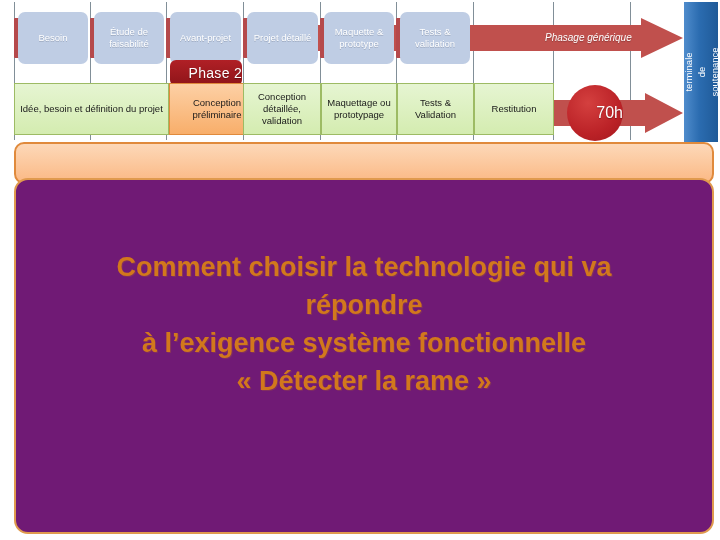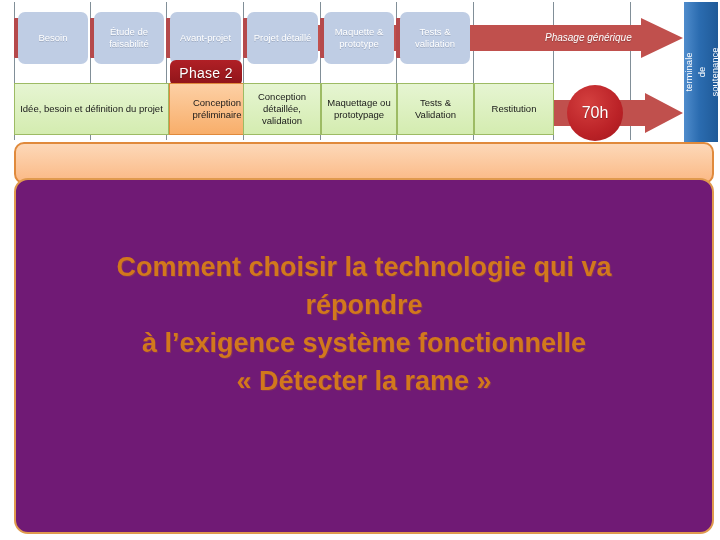--- a/index.html
+++ b/index.html
@@ -54,21 +54,21 @@
 
   
   .phase-tag {
     position: absolute;
     background: #a01c22;
     background: linear-gradient(to bottom, #b02026 0%, #8e1419 100%);
     color: #ffffff;
     border-radius: 6px;
     display: flex;
     align-items: center;
-    justify-content: center;
+    justify-content: flex-end;
     font-size: 14px;
     letter-spacing: .3px;
     text-shadow: 0 1px 1px rgba(0,0,0,.35);
   }
 
   
   .act-box {
     position: absolute;
     top: 83px;
     height: 52px;
@@ -102,21 +102,21 @@
     text-shadow: 0 1px 1px rgba(0,0,0,.25);
   }
   .hours-badge {
     position: absolute;
     border-radius: 50%;
     background: #c0272d;
     background: radial-gradient(circle at 38% 32%, #d4403f 0%, #bb2227 60%, #a3171d 100%);
     color: #ffffff;
     display: flex;
     align-items: center;
-    justify-content: center;
+    justify-content: flex-end;
     font-size: 16px;
     text-shadow: 0 1px 1px rgba(0,0,0,.35);
   }
 
   
   .exam-bar {
     position: absolute;
     background: #2f6fb5;
     background: linear-gradient(to right, #4f8ccc 0%, #2b6cb0 45%, #1f5a98 100%);
     display: flex;

